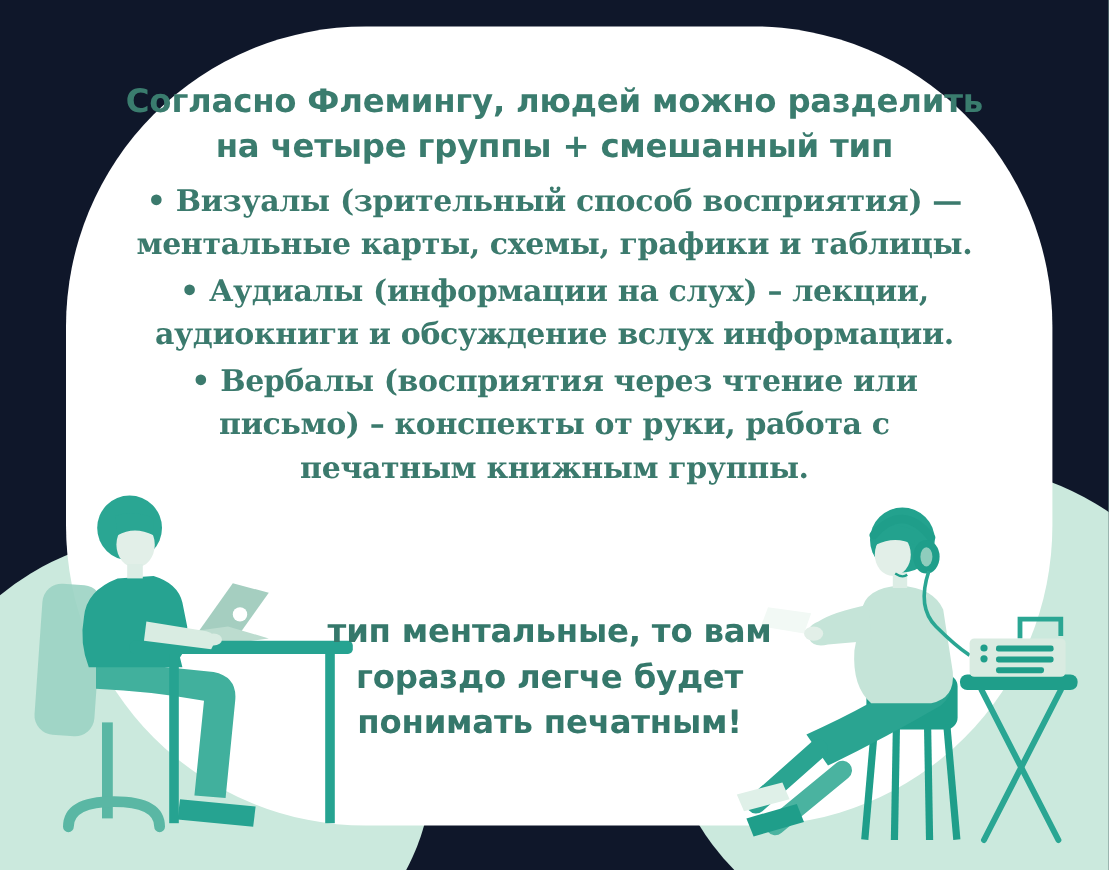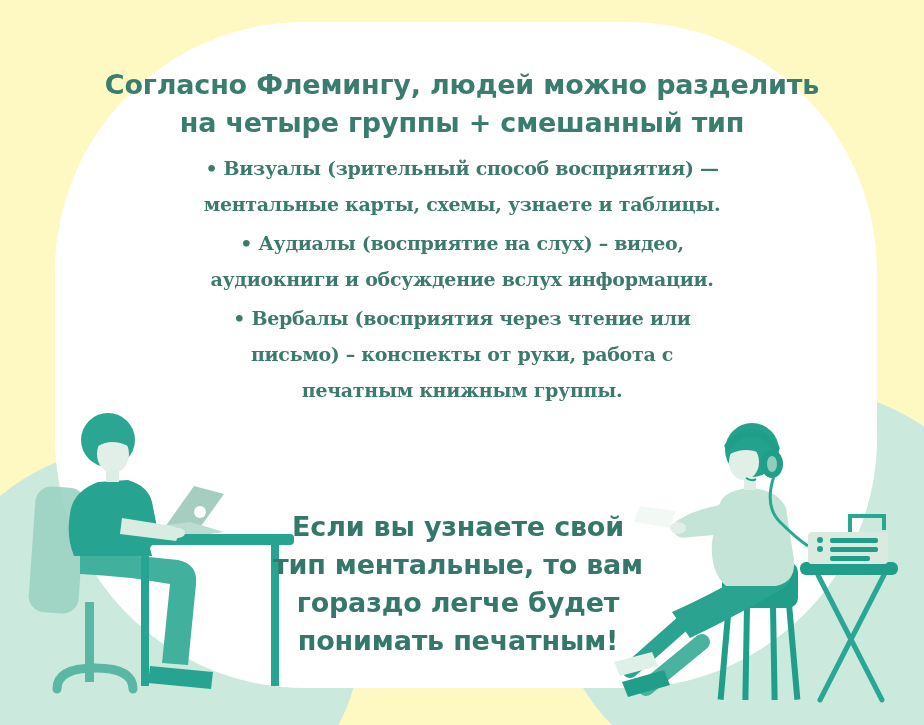--- a/index.html
+++ b/index.html
@@ -1,35 +1,35 @@
 <!DOCTYPE html>
 <html><head>
 <meta charset="utf-8">
 <style>
   html,body{margin:0;padding:0;background:#aedccd;}
   .stage{
     position:relative;width:924px;height:725px;overflow:hidden;
-    background:#fef9c3;font-family:"DejaVu Sans", sans-serif;
+    background:#0f172a;font-family:"DejaVu Sans", sans-serif;
   }
   .accent-blob{position:absolute;background:#cbe9dd;border-radius:50%;}
   .accent-left{left:-70px;top:445px;width:430px;height:390px;}
   .accent-right{left:555px;top:385px;width:460px;height:410px;}
   .card{
     position:absolute;left:55px;top:22px;width:822px;height:666px;
     background:#ffffff;border-radius:250px;
   }
   .title{
     position:absolute;left:60px;top:66px;width:804px;text-align:center;
     color:#3a7c6e;font-weight:bold;font-size:27px;line-height:38px;
     letter-spacing:-0.2px;z-index:4;
   }
   .bullets{
     position:absolute;left:70px;top:150px;width:784px;text-align:center;
     color:#3b7a6d;font-family:"DejaVu Serif", serif;font-weight:600;
-    font-size:19px;line-height:36px;letter-spacing:-0.3px;z-index:4;
+    font-size:25px;line-height:36px;letter-spacing:-0.3px;z-index:4;
   }
   .bullet{margin-bottom:3px;}
   .conclusion{
     position:absolute;left:268px;top:508px;width:380px;text-align:center;
     color:#35786b;font-weight:bold;font-size:27px;line-height:38px;
     letter-spacing:-0.2px;z-index:4;
   }
   .illu{position:absolute;z-index:3;}
   .illu-left{left:8px;top:402px;}
   .illu-right{left:606px;top:410px;}
@@ -122,35 +122,34 @@
   </svg>
 
   <div class="title">
     <div>Согласно Флемингу, людей можно разделить</div>
     <div>на четыре группы + смешанный тип</div>
   </div>
 
   <div class="bullets">
     <div class="bullet">
       <div>• Визуалы (зрительный способ восприятия) —</div>
-      <div>ментальные карты, схемы, узнаете и таблицы.</div>
+      <div>ментальные карты, схемы, графики и таблицы.</div>
     </div>
     <div class="bullet">
-      <div>• Аудиалы (восприятие на слух) – видео,</div>
+      <div>• Аудиалы (информации на слух) – лекции,</div>
       <div>аудиокниги и обсуждение вслух информации.</div>
     </div>
     <div class="bullet">
     </div>
     <div class="bullet">
       <div>• Вербалы (восприятия через чтение или</div>
       <div>письмо) – конспекты от руки, работа с</div>
       <div>печатным книжным группы.</div>
     </div>
   </div>
 
   <div class="conclusion">
-    <div>Если вы узнаете свой</div>
     <div>тип ментальные, то вам</div>
     <div>гораздо легче будет</div>
     <div>понимать печатным!</div>
   </div>
 
 </div>
 
 </body></html>

